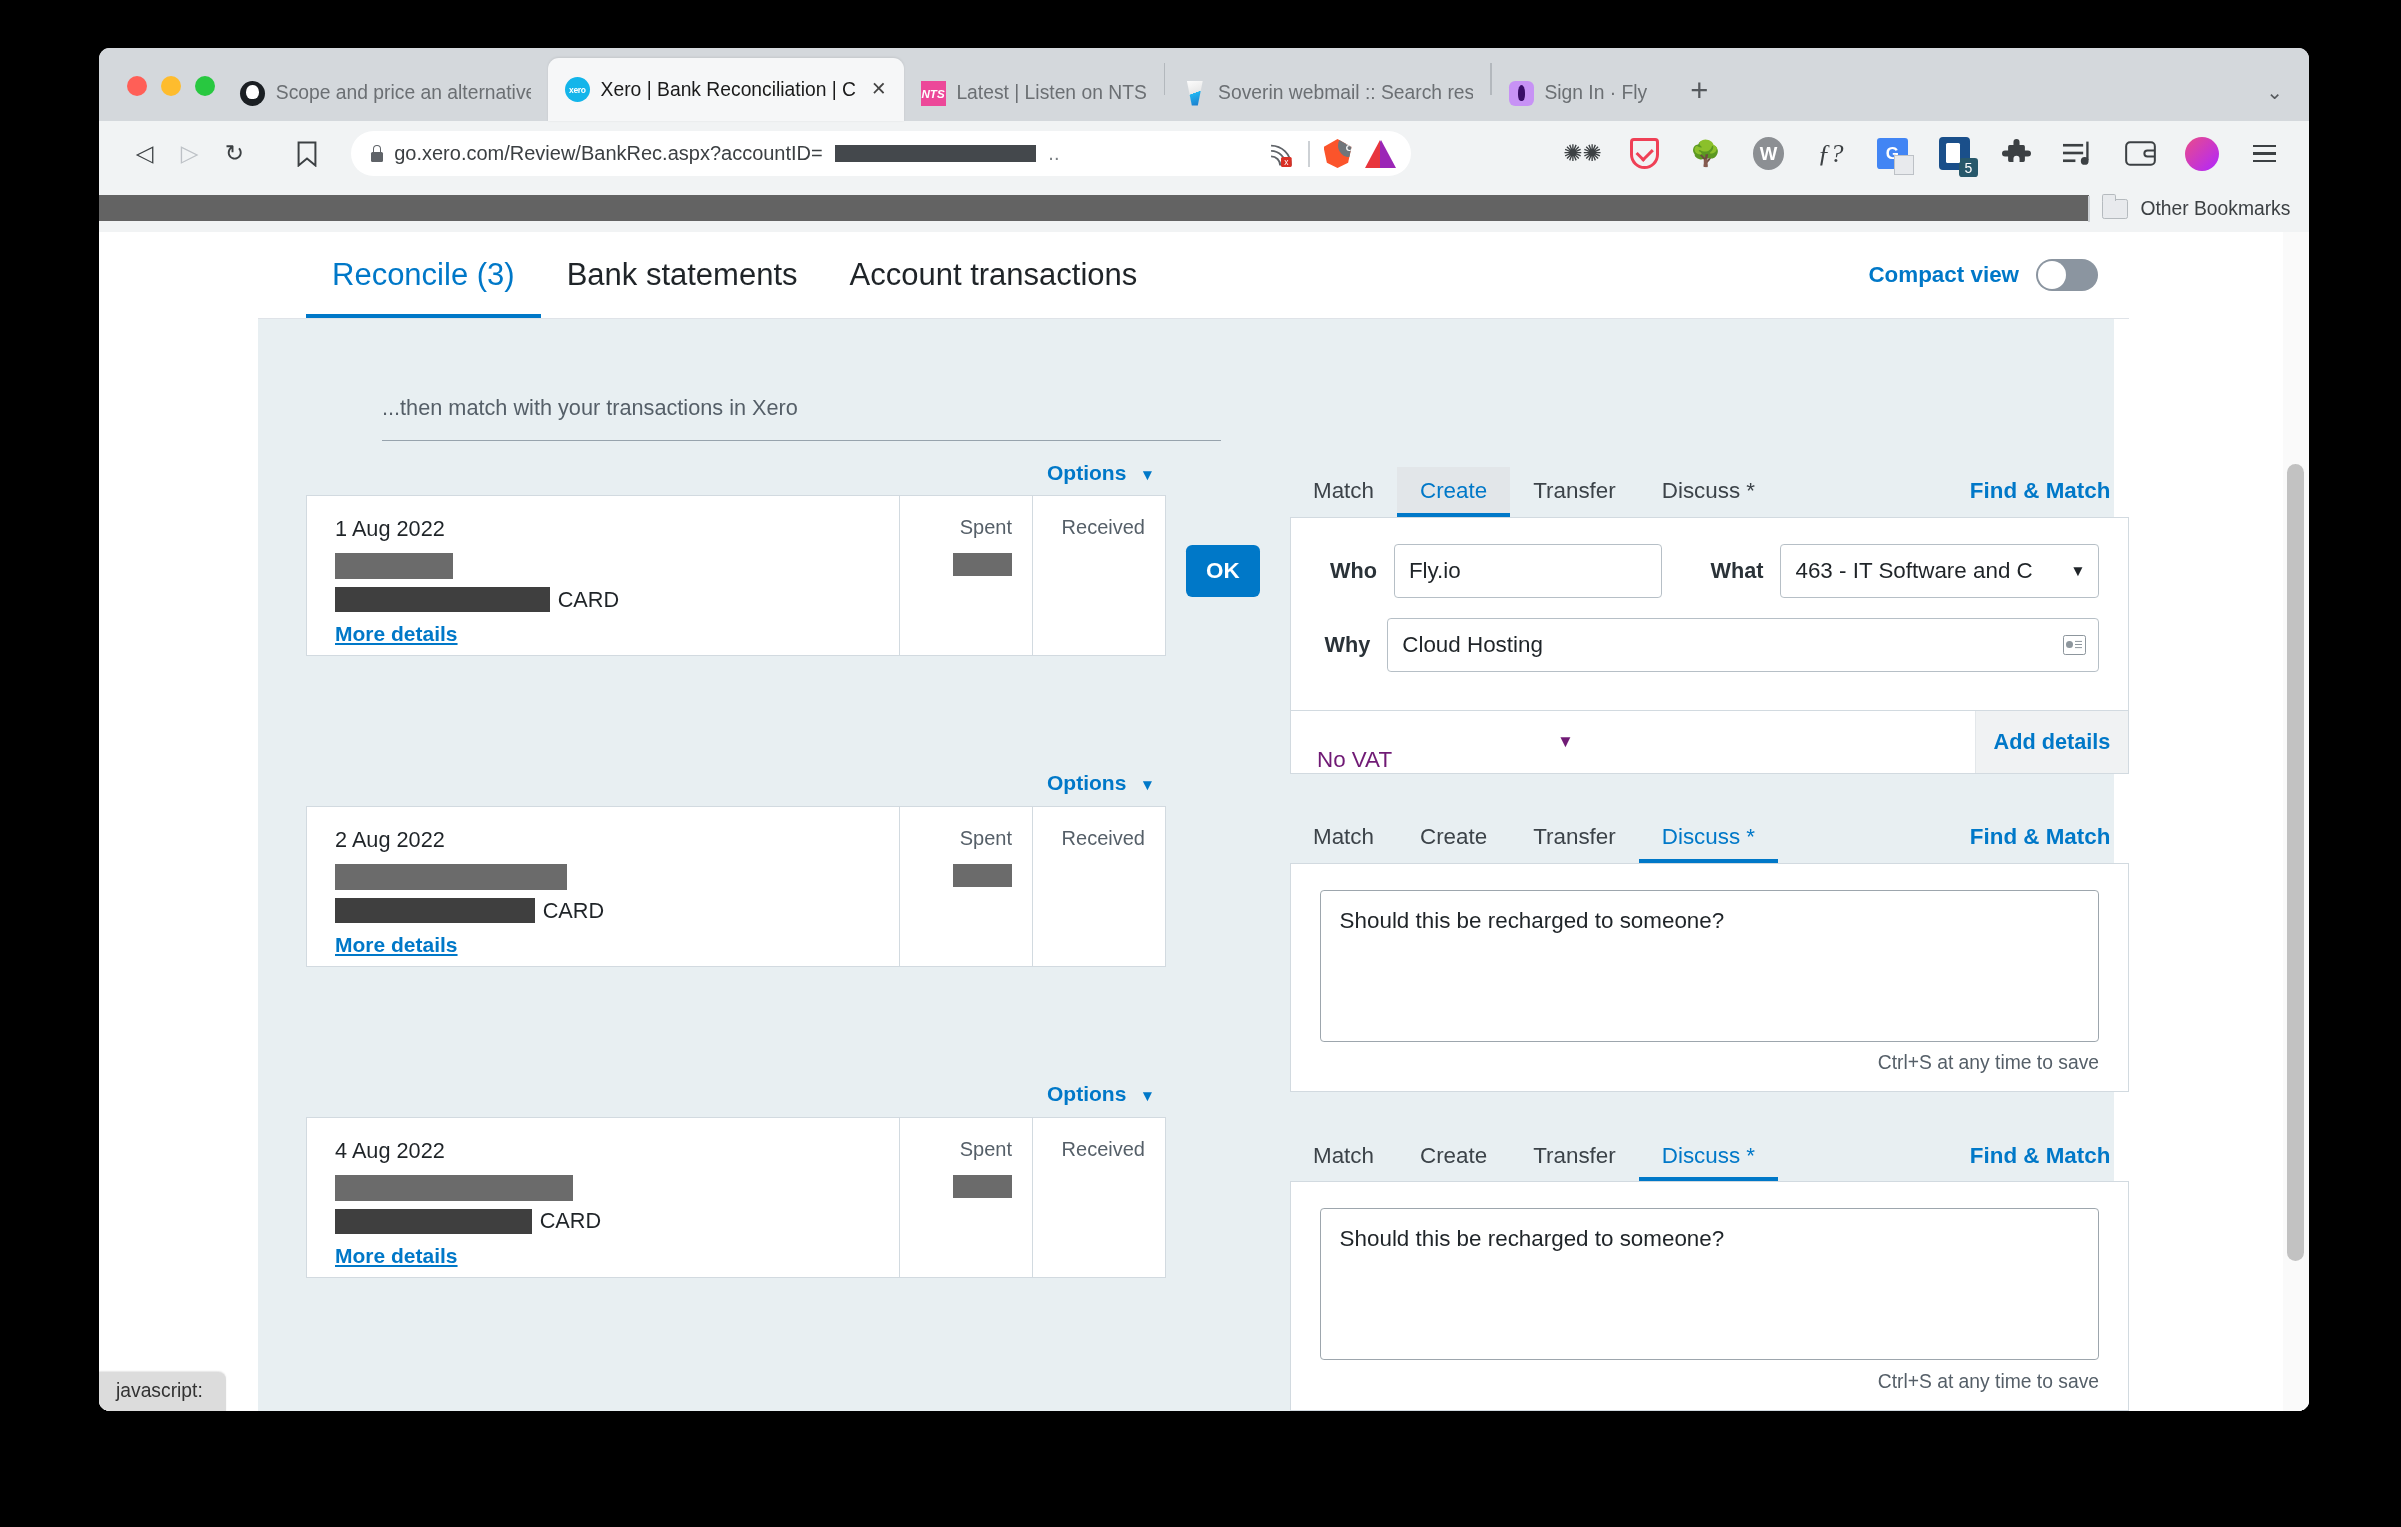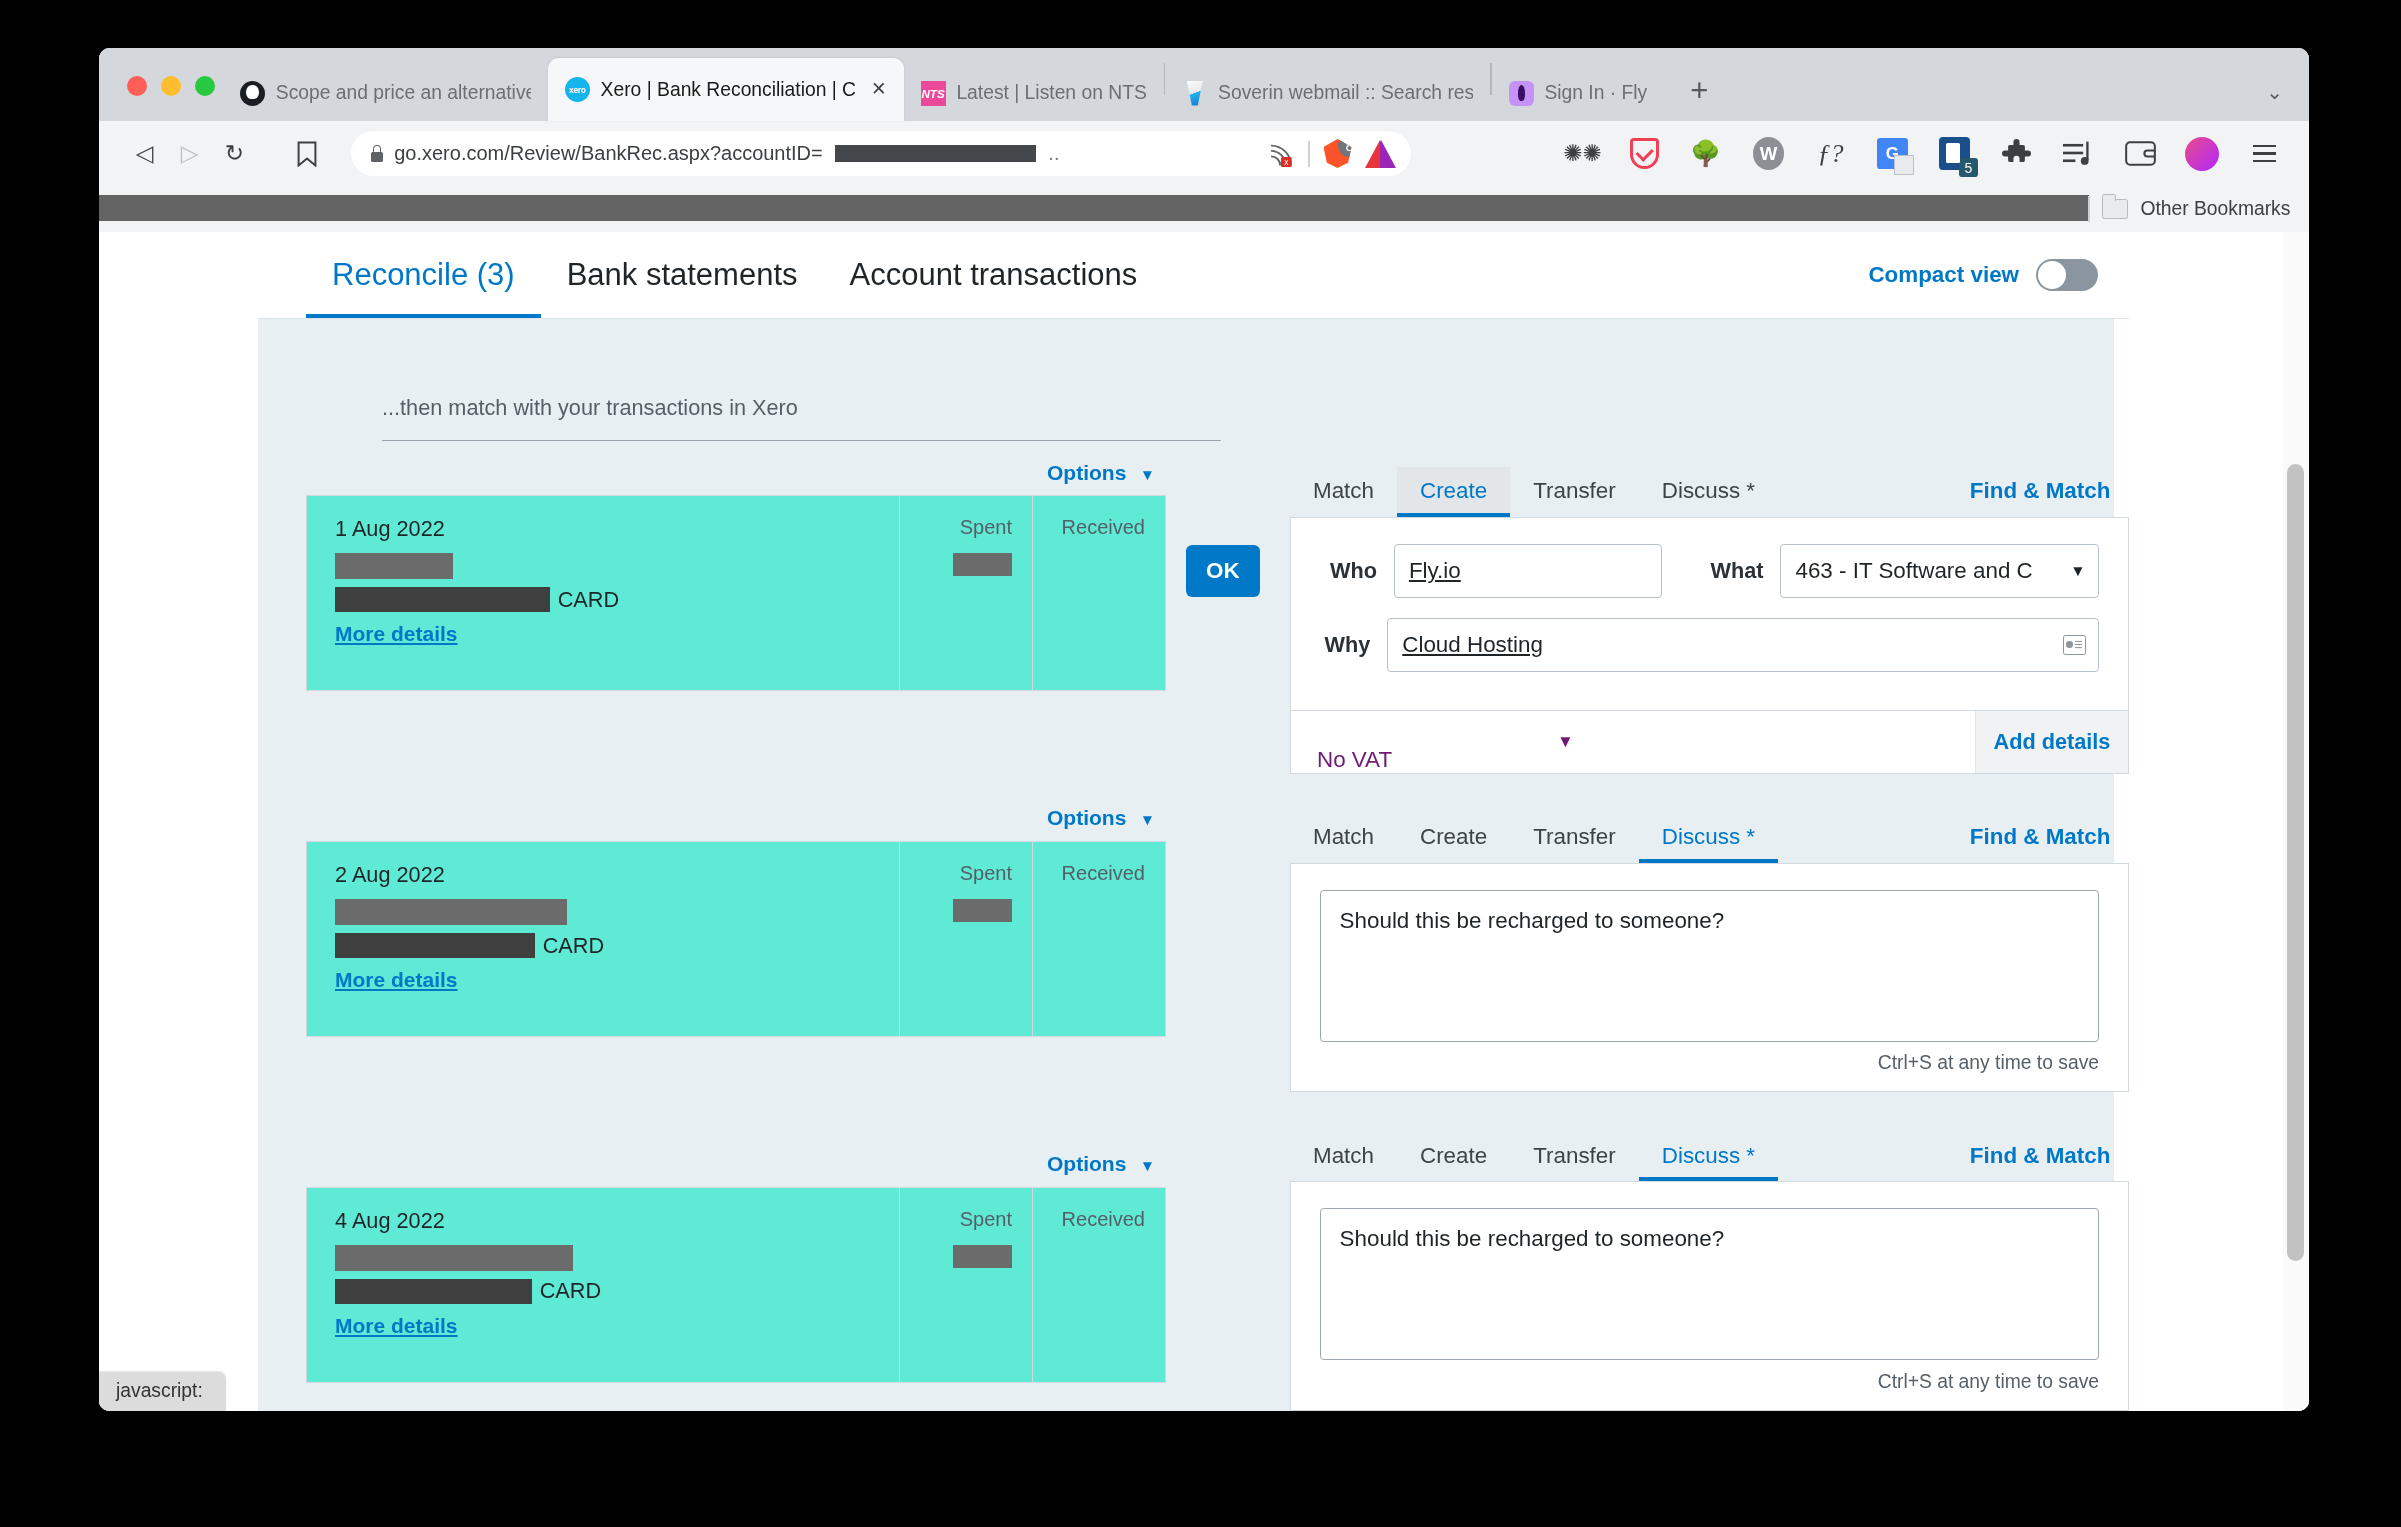--- a/index.html
+++ b/index.html
@@ -320,22 +320,22 @@
   .stmt-block { margin-bottom: 28px; }
   .options-row {
     display: flex; justify-content: flex-end;
     padding-right: 10.8px; margin-bottom: 10.8px;
   }
   .options-link {
     font-size: 21px; font-weight: bold; color: #0078c8;
   }
   .caret { font-size: 15.5px; margin-left: 7.7px; }
   .stmt-card {
-    background: #5eead4; border: 0.8px solid #d2dae0;
-    height: 196px; display: flex;
+    background: #ffffff; border: 0.8px solid #d2dae0;
+    height: 161px; display: flex;
   }
   .stmt-main { flex: 1; padding: 20px 0 0 28px; }
   .stmt-date { font-size: 21.7px; color: #1f2428; margin-bottom: 10.8px; }
   .redact { background: #6b6b6b; display: inline-block; vertical-align: middle; }
   .redact.dark { background: #3f3f3f; }
   .stmt-desc { margin-bottom: 7.7px; height: 26px; }
   .stmt-card-line { margin-bottom: 9.3px; font-size: 21.7px; color: #1f2428; display:flex; align-items:center; gap:7.7px;}
   .more-details {
     font-size: 21px; font-weight: bold; color: #0078c8;
     text-decoration: underline; display: inline-block;
@@ -382,21 +382,21 @@
   .create-grid { padding: 26px 29px 18.6px 29px; }
   .create-row { display: flex; align-items: center; margin-bottom: 20px; }
   .fld-label {
     font-size: 21.7px; font-weight: bold; color: #2a3238;
     width: 57px; text-align: right; margin-right: 17px;
   }
   .fld-label.what { width: 73px; margin-left: 29px; }
   .text-input {
     height: 54px; border: 0.8px solid #b6bfc6; border-radius: 3.9px;
     background: #fff; font-size: 22.4px; color: #1f2428;
-    display: flex; align-items: center; padding: 0 14px; text-decoration: underline;
+    display: flex; align-items: center; padding: 0 14px;
   }
   .who-input { width: 268px; }
   .why-input { width: 803px; position: relative; }
   .what-select {
     width: 319px; height: 54px;
     border: 0.8px solid #b6bfc6; border-radius: 3.9px; background: #fff;
     display: flex; align-items: center; justify-content: space-between;
     padding: 0 12.4px 0 14px; font-size: 22.4px; color: #1f2428;
     overflow: hidden; white-space: nowrap;
   }

